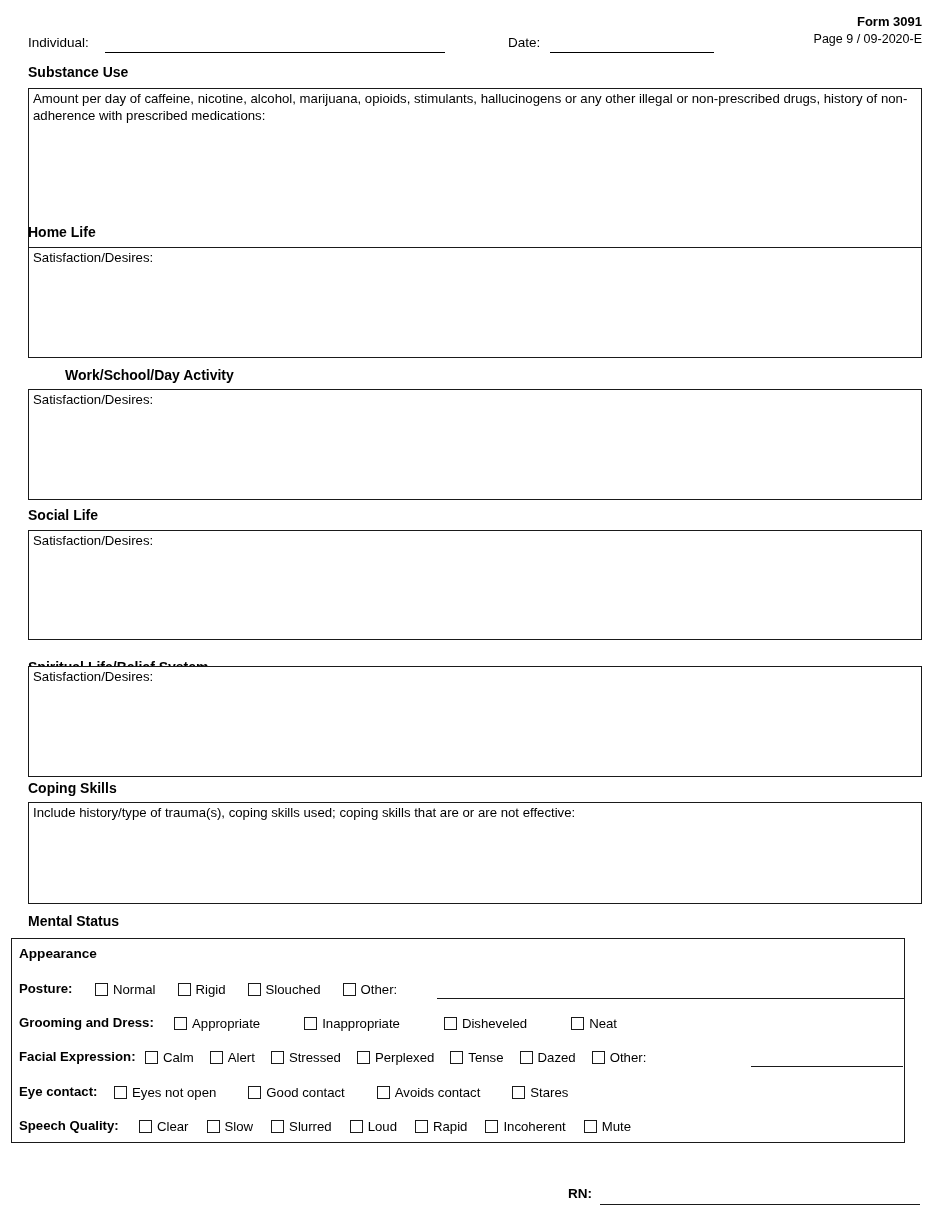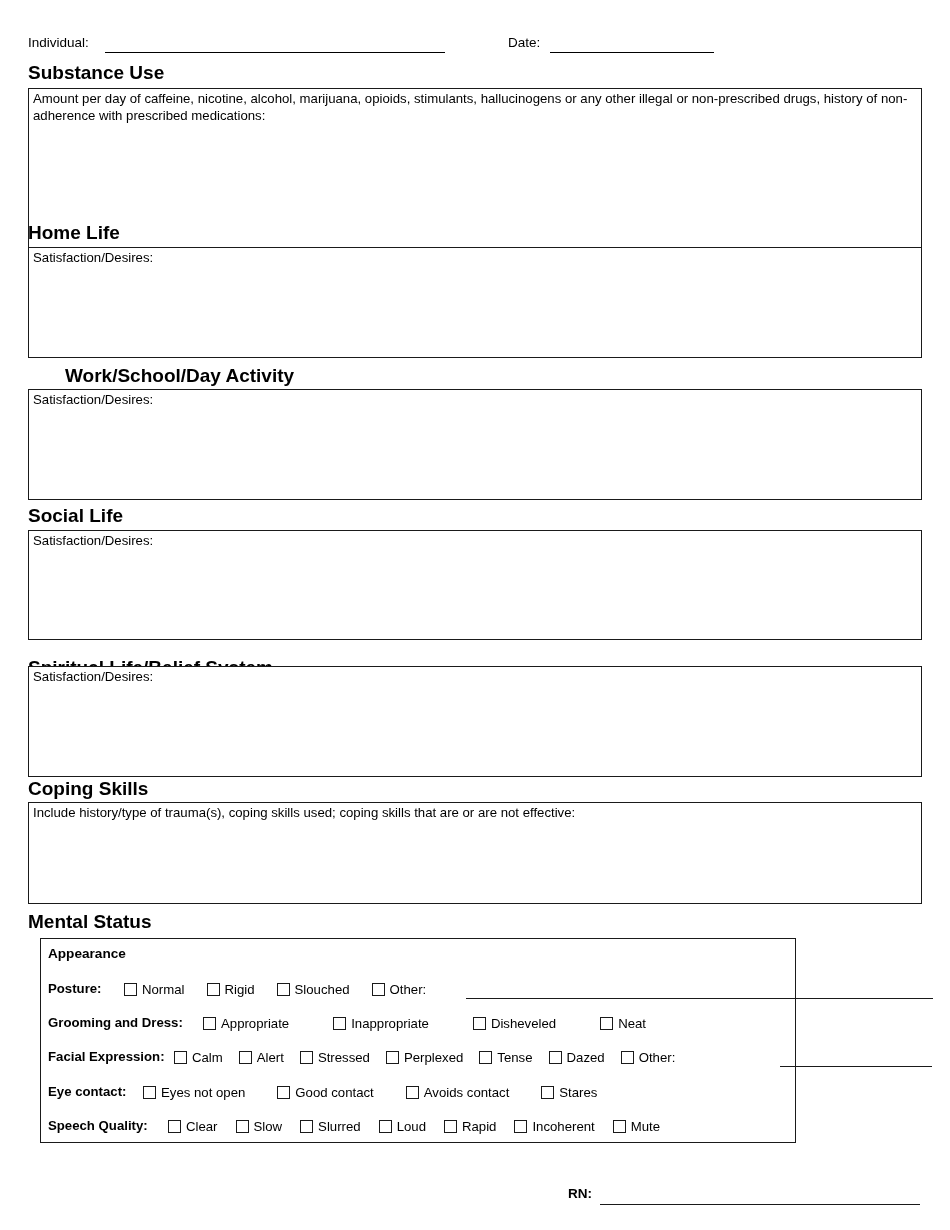--- a/index.html
+++ b/index.html
@@ -61,21 +61,21 @@
   .form-page {
     font-size: 12.5px;
     line-height: 16px;
     margin-top: 1px;
   }
 
   
   .section-title {
     position: absolute;
     left: 28px;
-    font-size: 19px;
+    font-size: 14px;
     font-weight: bold;
     line-height: 17px;
     white-space: nowrap;
   }
   .box {
     position: absolute;
     left: 28px;
     width: 894px;
     border: 1.3px solid #1a1a1a;
     box-sizing: border-box;
@@ -86,23 +86,23 @@
     left: 4px;
     top: 2px;
     right: 4px;
     font-size: 13.2px;
     line-height: 16.5px;
   }
 
   
   .ms-box {
     position: absolute;
-    left: 40px;
+    left: 11px;
     top: 938px;
-    width: 756px;
+    width: 894px;
     height: 205px;
     border: 1.3px solid #1a1a1a;
     box-sizing: border-box;
   }
   .ms-sub {
     position: absolute;
     left: 7px;
     top: 6px;
     font-size: 13.6px;
     font-weight: bold;
@@ -170,20 +170,24 @@
 
 <div class="page">
 
   <div class="hdr-row">
     <span class="lbl hdr-individual-label">Individual:</span>
     <span class="ruled hdr-individual-line"></span>
     <span class="lbl hdr-date-label">Date:</span>
     <span class="ruled hdr-date-line"></span>
   </div>
 
+  <div class="form-meta">
+    <div class="form-no">Form 3091</div>
+    <div class="form-page">Page 9  / 09-2020-E</div>
+  </div>
 
   <div id="sections-host">
       <div class="section-title" style="top: 64px;">Substance Use</div>
       <div class="box" style="top: 88px; height: 161px;">
         <div class="box-prompt">Amount per day of caffeine, nicotine, alcohol, marijuana, opioids, stimulants, hallucinogens or any other illegal or non-prescribed drugs, history of non-adherence with prescribed medications:</div>
       </div>
       <div class="section-title" style="top: 224px;">Home Life</div>
       <div class="box" style="top: 247px; height: 111px;">
         <div class="box-prompt">Satisfaction/Desires:</div>
       </div>

